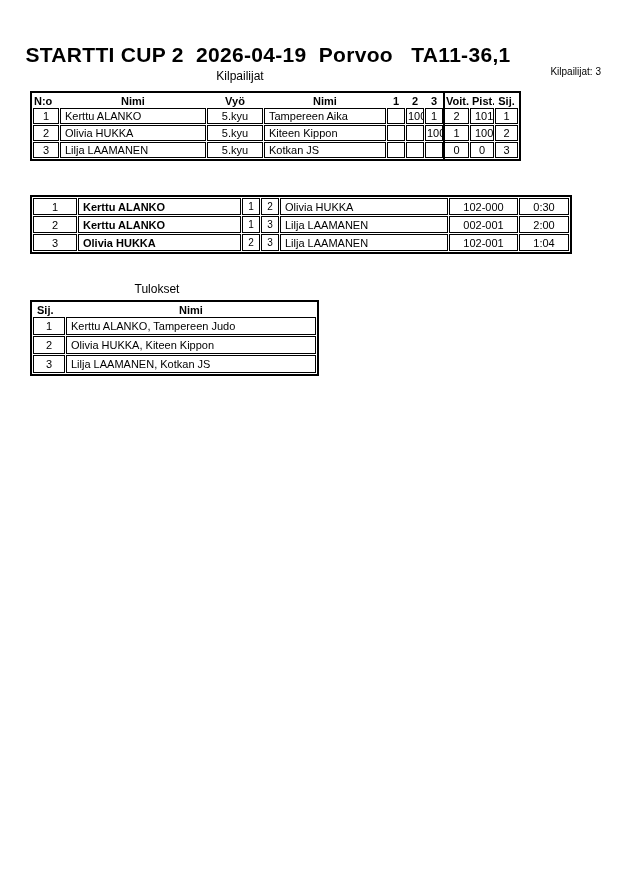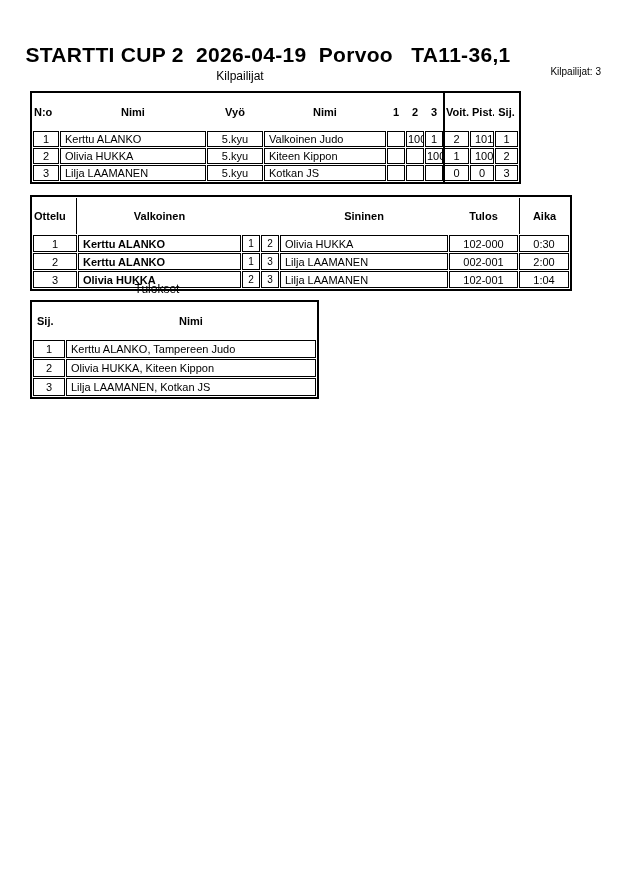--- a/index.html
+++ b/index.html
@@ -57,21 +57,21 @@
     overflow: hidden;
     vertical-align: middle;
   }
   #t2 td { height: 17px; }
   #t3 td { height: 18px; }
 
   th {
     border: none;
     box-sizing: border-box;
     height: 13px;
-    padding: 12px 2px;
+    padding: 0 2px;
     font-size: 11px;
     font-weight: bold;
     vertical-align: middle;
     white-space: nowrap;
     overflow: hidden;
     text-align: center;
   }
   th.left { text-align: left; padding-left: 1px; }
   th.pad-left { text-align: left; padding-left: 4px; }
   th.sep-right { border-right: 1px solid #000; }
@@ -124,21 +124,21 @@
       <th>2</th>
       <th>3</th>
       <th>Voit.</th>
       <th>Pist.</th>
       <th>Sij.</th>
     </tr>
     <tr>
       <td class="c">1</td>
       <td class="l">Kerttu ALANKO</td>
       <td class="c">5.kyu</td>
-      <td class="l">Valkoinen Judo</td>
+      <td class="l">Tampereen Aika</td>
       <td class="mnum"></td>
       <td class="mnum">100</td>
       <td class="mnum">1</td>
       <td class="c">2</td>
       <td class="c">101</td>
       <td class="c">1</td>
     </tr>
     <tr>
       <td class="c">2</td>
       <td class="l">Olivia HUKKA</td>
@@ -174,29 +174,20 @@
     <colgroup>
       <col style="width:44px">
         <col style="width:163px">
         <col style="width:18px">
         <col style="width:18px">
       <col style="width:168px">
         <col style="width:69px">
         <col style="width:50px">
     </colgroup>
     <tbody>
-        <tr>
-      <th class="left sep-right">Ottelu</th>
-      <th>Valkoinen</th>
-      <th></th>
-      <th></th>
-      <th>Sininen</th>
-      <th>Tulos</th>
-      <th class="sep-left">Aika</th>
-    </tr>
     <tr>
       <td class="c">1</td>
       <td class="l bold">Kerttu ALANKO</td>
       <td class="num">1</td>
       <td class="num">2</td>
       <td class="l">Olivia HUKKA</td>
       <td class="c">102-000</td>
       <td class="c">0:30</td>
     </tr>
     <tr>

